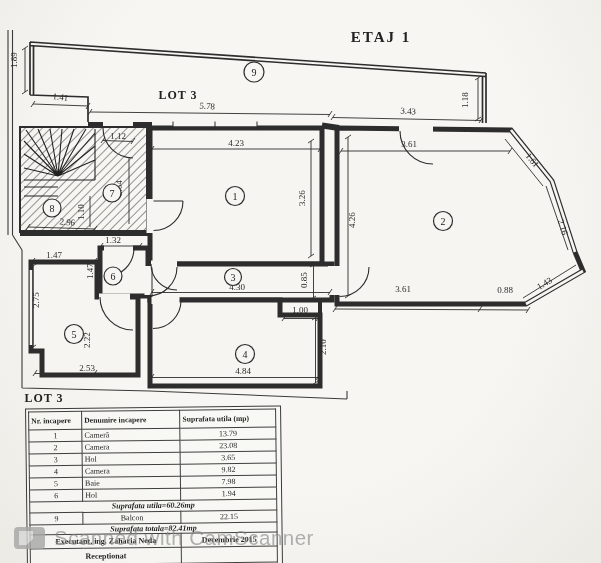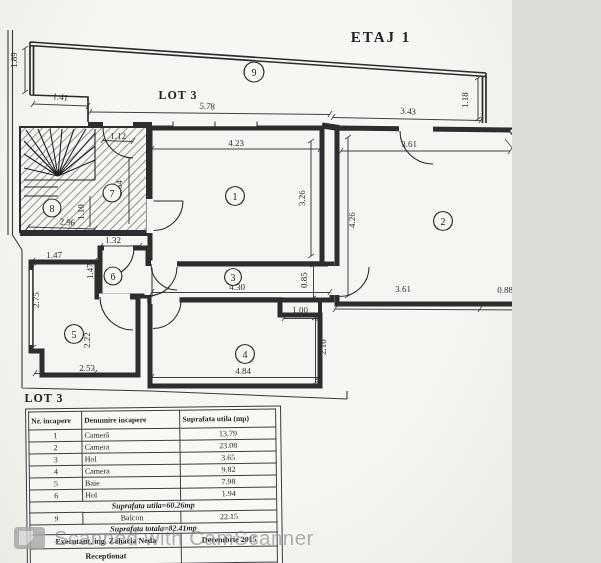--- a/index.html
+++ b/index.html
@@ -1,18 +1,18 @@
 <!DOCTYPE html>
 <html><head>
 <meta charset="utf-8">
 <style>
   html,body{margin:0;padding:0;background:#dddcd8;}
-  .page{position:relative;width:476px;height:563px;overflow:hidden;
+  .page{position:relative;width:601px;height:563px;overflow:hidden;
         background:radial-gradient(ellipse at 50% 38%, #f7f6f2 55%, #eceae5 100%);
-        font-family:"Liberation Serif","DejaVu Serif",serif;padding-left:36px;}
+        font-family:"Liberation Serif","DejaVu Serif",serif;}
   .plan-svg{position:absolute;left:0;top:0;}
   .dim{font-size:9px;fill:#2b2b2b;text-anchor:middle;}
   .lbl-big{font-size:15px;font-weight:bold;fill:#222;letter-spacing:2px;text-anchor:middle;}
   .lbl-lot{font-size:12px;font-weight:bold;fill:#222;letter-spacing:1px;text-anchor:middle;}
   .rmnum{font-size:10px;fill:#1d1d1d;text-anchor:middle;}
   
   .tbl-wrap{position:absolute;left:26px;top:407px;width:254px;border:1.4px solid #3a3a3a;
             transform:rotate(-0.7deg);background:rgba(250,249,245,.55);}
   .tbl-wrap table{border-collapse:collapse;margin:2px;width:248px;color:#1f1f1f;
                   font-family:"Liberation Serif","DejaVu Serif",serif;}

